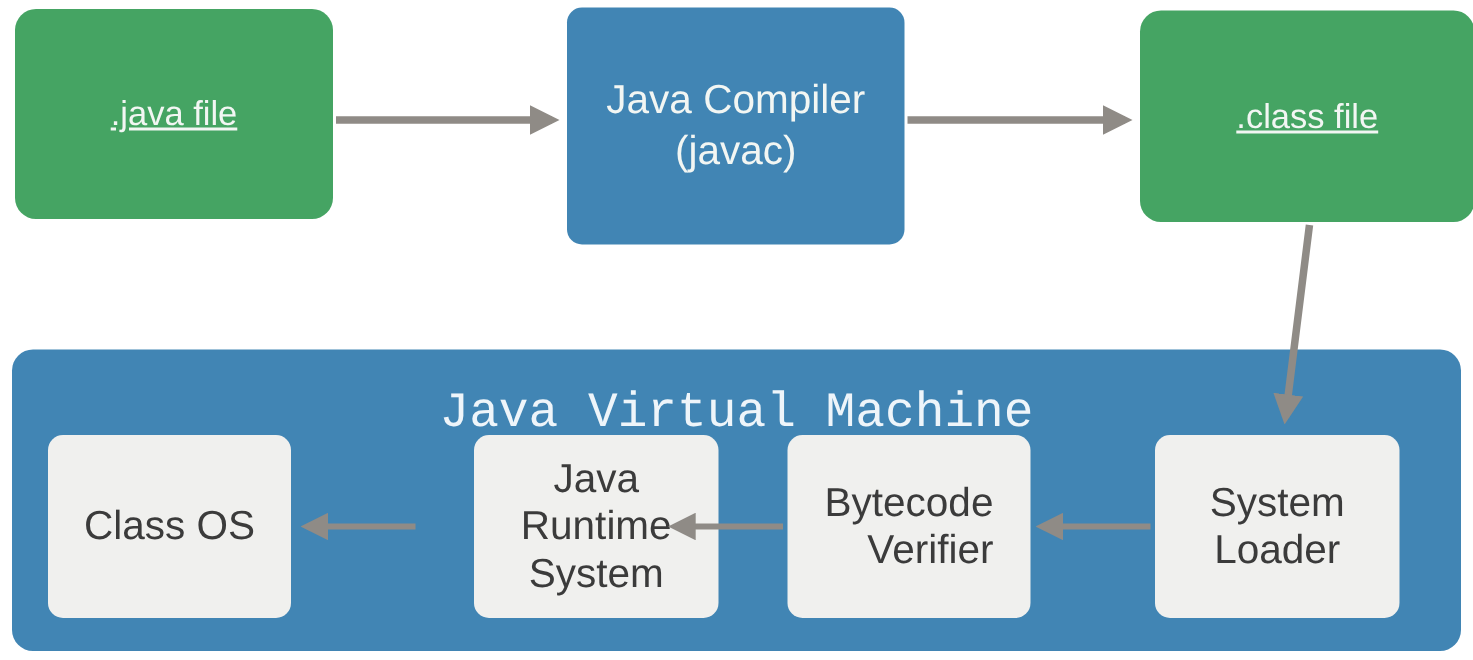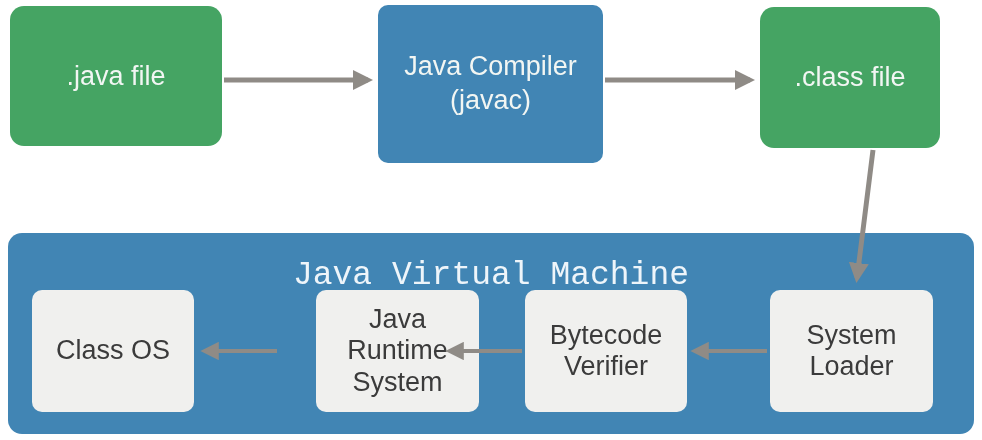--- a/index.html
+++ b/index.html
@@ -27,22 +27,23 @@
     display: flex;
     align-items: center;
     justify-content: center;
     text-align: center;
     white-space: pre-line;
   }
   .node.green {
     background: var(--green);
     color: var(--text-light);
     border-radius: 14px;
-    font-size: 27px;
+    font-size: 23px;
     line-height: 1.2;
+    text-decoration: underline;
   }
   .node.blue {
     background: var(--blue);
     color: var(--text-light);
     border-radius: 10px;
     font-size: 27px;
     line-height: 1.25;
   }
   .jvm {
     position: absolute;
@@ -69,25 +70,25 @@
     color: var(--text-dark);
     border-radius: 10px;
     font-size: 27px;
     line-height: 1.15;
     top: 290px;
     height: 122px;
   }
   
   .java-file   { left: 10px;  top: 6px; width: 212px; height: 140px; }
   .compiler    { left: 378px; top: 5px; width: 225px; height: 158px; }
-  .class-file  { left: 760px; top: 7px; width: 180px; height: 141px; }
+  .class-file  { left: 760px; top: 7px; width: 223px; height: 141px; }
   
   .native-os       { left: 32px;  width: 162px; }
   .runtime-system  { left: 280px; width: 163px; margin-left: 36px; }
-  .bytecode        { left: 525px; width: 162px; }
+  .bytecode        { left: 525px; width: 162px; text-align: right; }
   .class-loader    { left: 770px; width: 163px; }
   .connectors {
     position: absolute;
     left: 0; top: 0;
     width: 982px;
     height: 440px;
     pointer-events: none;
   }
   .connectors line { stroke: var(--arrow-gray); }
   .connectors .head { fill: var(--arrow-gray); }

